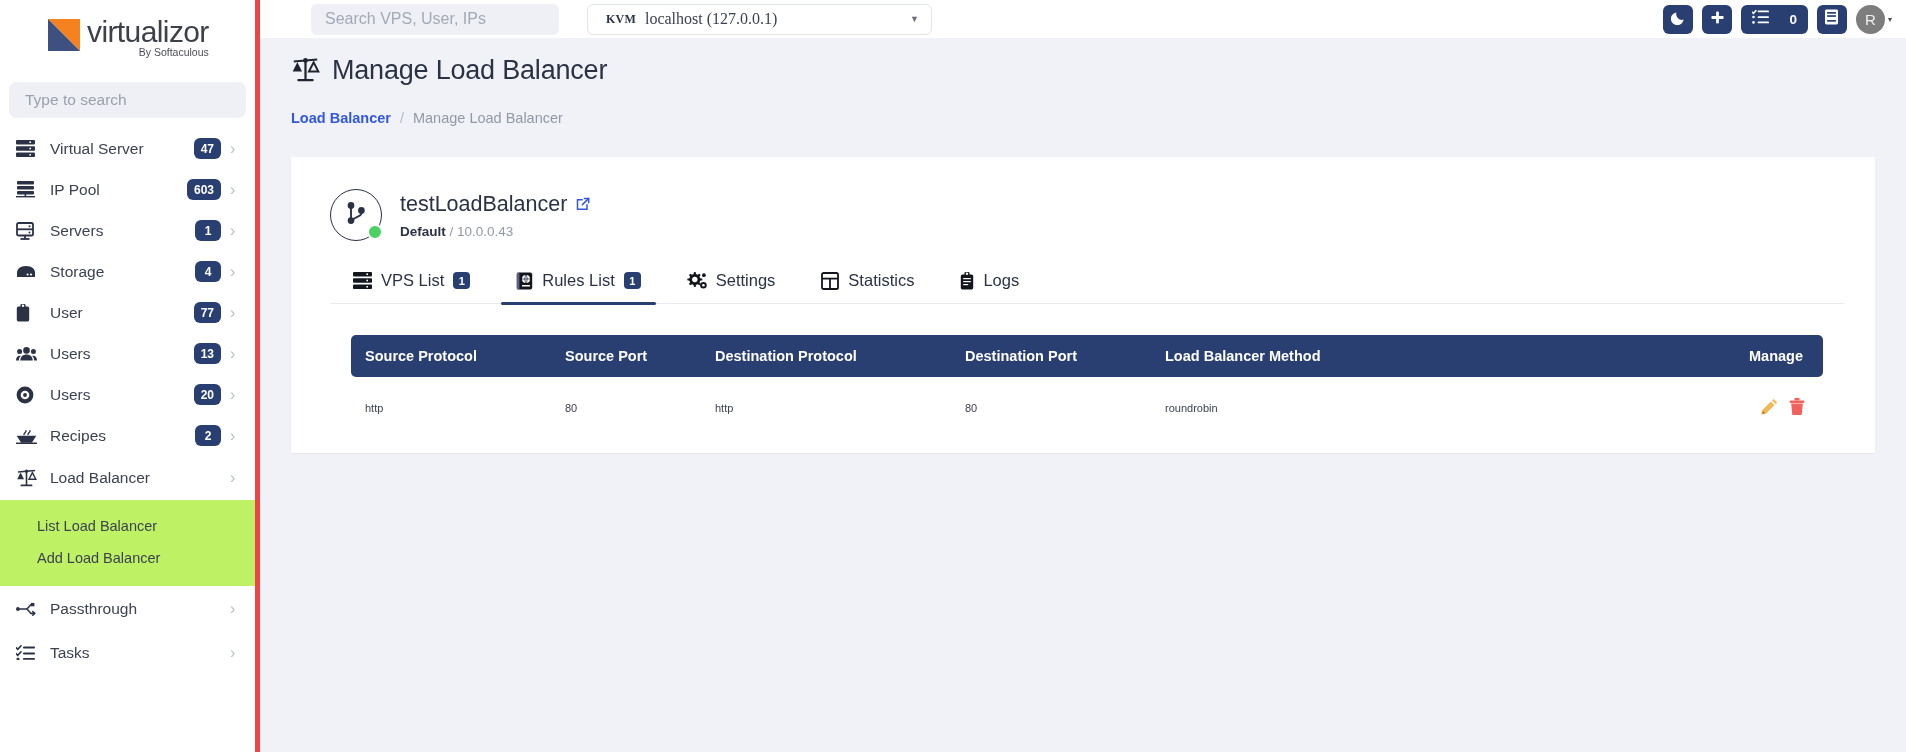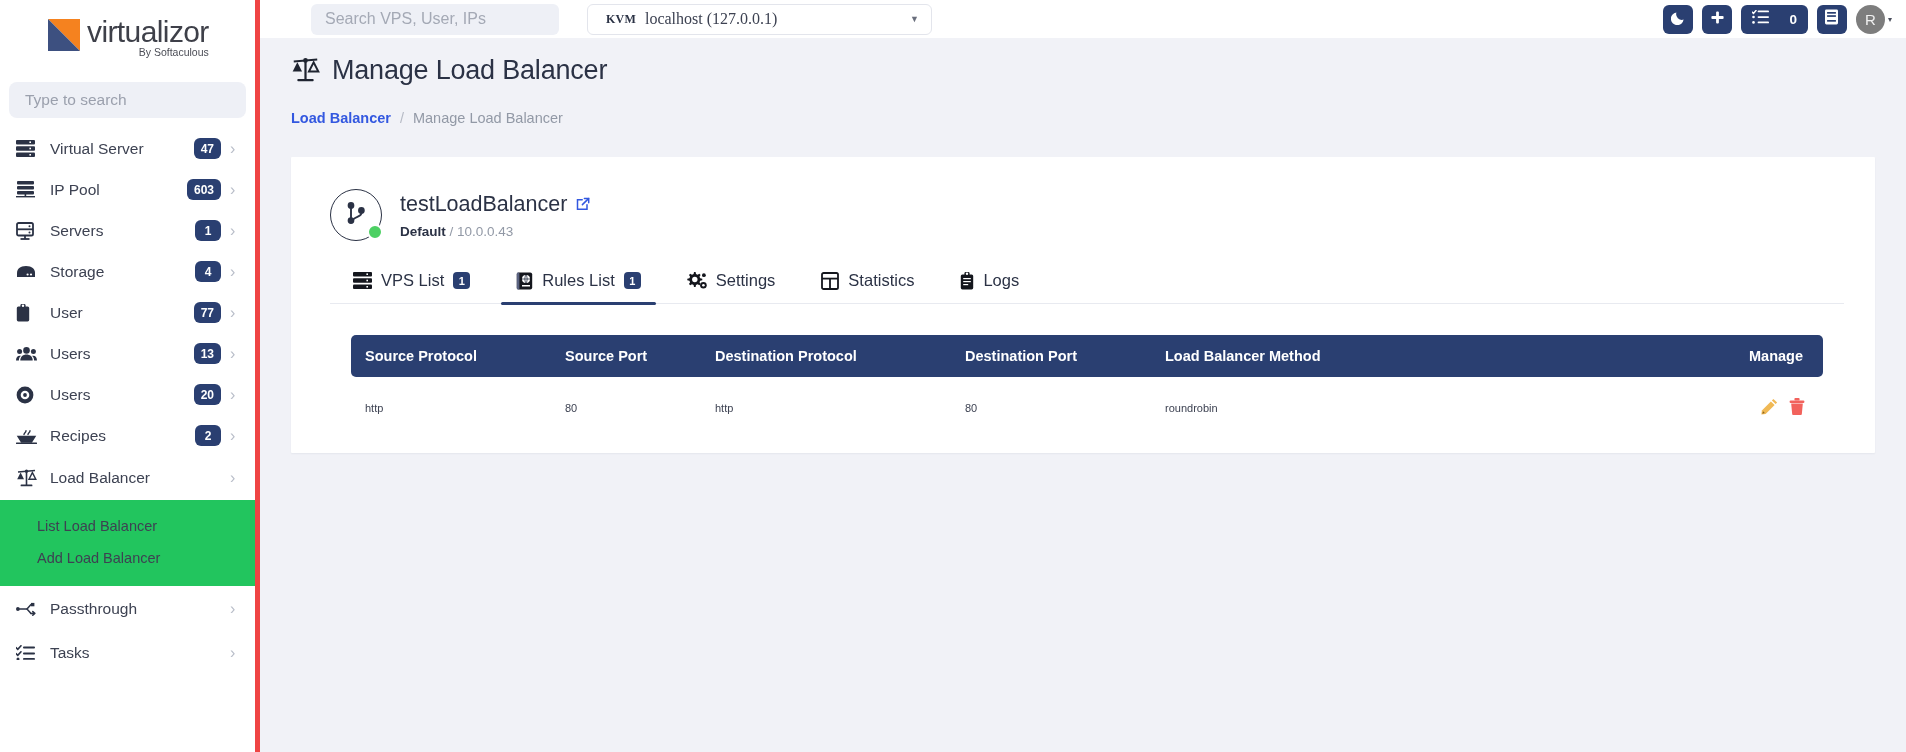--- a/index.html
+++ b/index.html
@@ -65,21 +65,21 @@
   .nav-badge {
     background: #2a3f71; color: #ffffff;
     font-size: 12px; font-weight: 600;
     border-radius: 6px;
     min-width: 26px; height: 21px;
     display: flex; align-items: center; justify-content: center;
     padding: 0 7px; margin-right: 9px;
   }
   .nav-chev { width: 11px; color: #b9bec9; display: flex; align-items: center; }
 
-  .submenu { background: #22c55e; padding: 10px 0 12px 0; }
+  .submenu { background: #bef264; padding: 10px 0 12px 0; }
   .submenu-item {
     height: 32px; display: flex; align-items: center;
     padding-left: 37px;
     font-size: 14.5px; color: #3d4252;
     cursor: pointer;
   }
 
   
   .main { flex: 1; height: 752px; display: flex; flex-direction: column; background: #f1f2f7; overflow: hidden;}
 

